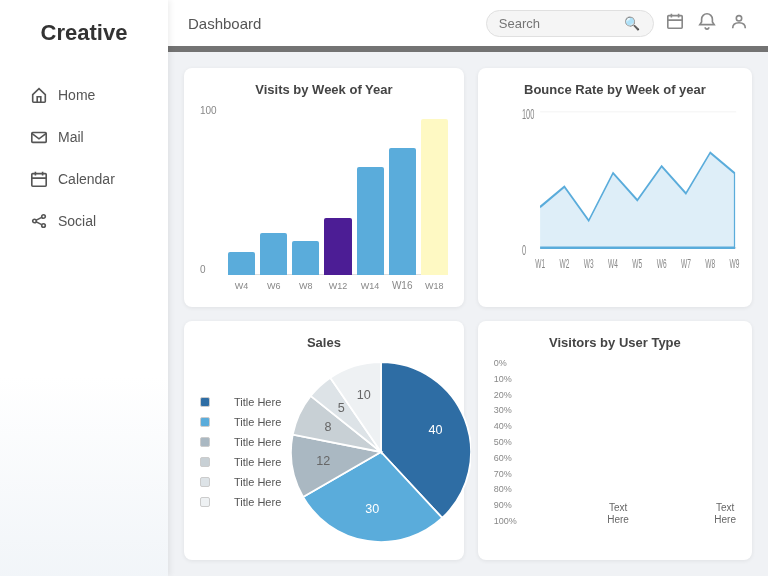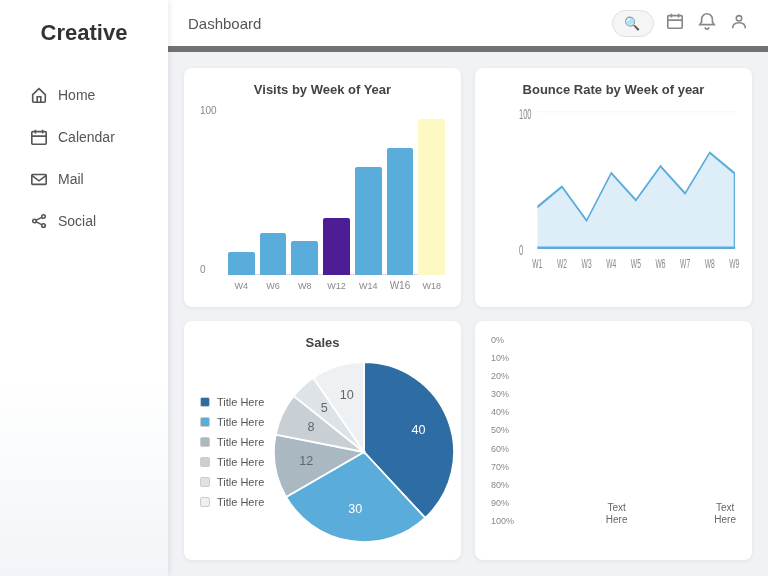--- a/index.html
+++ b/index.html
@@ -194,21 +194,21 @@
     }
     .legend {
       display: flex;
       flex-direction: column;
       gap: 8px;
       flex-shrink: 0;
     }
     .legend-item {
       display: flex;
       align-items: center;
-      gap: 7px;
+      gap: 24px;
       font-size: 11px;
       color: #555;
     }
     .legend-dot {
       width: 10px;
       height: 10px;
       border-radius: 2px;
       flex-shrink: 0;
     }
     .pie-area {
@@ -275,35 +275,35 @@
           <path d="M3 9.5L10 3l7 6.5V17a1 1 0 01-1 1H4a1 1 0 01-1-1V9.5z"></path>
           <path d="M8 18v-6h4v6"></path>
         </svg>
       </span>
       <span>Home</span>
     </div>
 
     <div class="sidebar-item">
       <span class="icon-svg">
         <svg viewBox="0 0 20 20" fill="none" stroke="currentColor" stroke-width="1.8">
-          <rect x="2" y="4" width="16" height="14" rx="1"></rect>
-          <path d="M6 2v4M14 2v4M2 9h16"></path>
-        </svg>
-      </span>
-      <span>Calendar</span>
+          <rect x="2" y="5" width="16" height="11" rx="1"></rect>
+          <path d="M2 6l8 6 8-6"></path>
+        </svg>
+      </span>
+      <span>Mail</span>
     </div>
 
     <div class="sidebar-item">
       <span class="icon-svg">
         <svg viewBox="0 0 20 20" fill="none" stroke="currentColor" stroke-width="1.8">
-          <rect x="2" y="5" width="16" height="11" rx="1"></rect>
-          <path d="M2 6l8 6 8-6"></path>
-        </svg>
-      </span>
-      <span>Mail</span>
+          <rect x="2" y="4" width="16" height="14" rx="1"></rect>
+          <path d="M6 2v4M14 2v4M2 9h16"></path>
+        </svg>
+      </span>
+      <span>Calendar</span>
     </div>
 
 
     <div class="sidebar-item">
       <span class="icon-svg">
         <svg viewBox="0 0 20 20" fill="none" stroke="currentColor" stroke-width="1.8">
           <circle cx="15" cy="5" r="2"></circle>
           <circle cx="5" cy="10" r="2"></circle>
           <circle cx="15" cy="15" r="2"></circle>
           <path d="M7 9l6-3M7 11l6 3"></path>
@@ -313,20 +313,21 @@
     </div>
   </nav>
   <div class="sidebar-bg"></div>
 </aside>
 
 <div class="main">
 
   <header class="header">
     <span class="header-title">Dashboard</span>
     <div class="search-box">
+      <input type="text" placeholder="Search" style="">
       <span style="color:#888;font-size:13px;">🔍</span>
     </div>
     <div class="header-icons">
       <span class="header-icon">
         <svg width="18" height="18" viewBox="0 0 20 20" fill="none" stroke="#888" stroke-width="1.8">
           <rect x="2" y="4" width="16" height="14" rx="1"></rect>
           <path d="M6 2v4M14 2v4M2 9h16"></path>
         </svg>
       </span>
       <span class="header-icon">
@@ -464,20 +465,21 @@
               <path d="M 0 0 L 0.6234898018587334 -0.7818314824680299 A 1 1 0 0 1 0.8262387743159949 -0.563320058063622 Z" fill="#dde3e7" stroke="#fff" stroke-width="0.02"></path>
               <text x="0.47648371668938694" y="-0.4421122795510979" text-anchor="middle" dominant-baseline="middle" font-size="0.14" fill="#666" transform="rotate(90, 0.47648371668938694, -0.4421122795510979)">5</text>
               <path d="M 0 0 L 0.8262387743159949 -0.563320058063622 A 1 1 0 0 1 1 -2.4492935982947064e-16 Z" fill="#eef1f3" stroke="#fff" stroke-width="0.02"></path>
               <text x="0.6211223237609915" y="-0.19159086336708753" text-anchor="middle" dominant-baseline="middle" font-size="0.14" fill="#666" transform="rotate(90, 0.6211223237609915, -0.19159086336708753)">10</text>
             </svg>
         </div>
       </div>
     </div>
 
     <div class="card">
+      <div class="card-title">Visitors by User Type</div>
       <div class="visitors-chart">
         <div class="visitors-bars-area">
           <div class="visitors-y-labels" id="visitors-y-labels">
               <span>100%</span>
               <span>90%</span>
               <span>80%</span>
               <span>70%</span>
               <span>60%</span>
               <span>50%</span>
               <span>40%</span>

